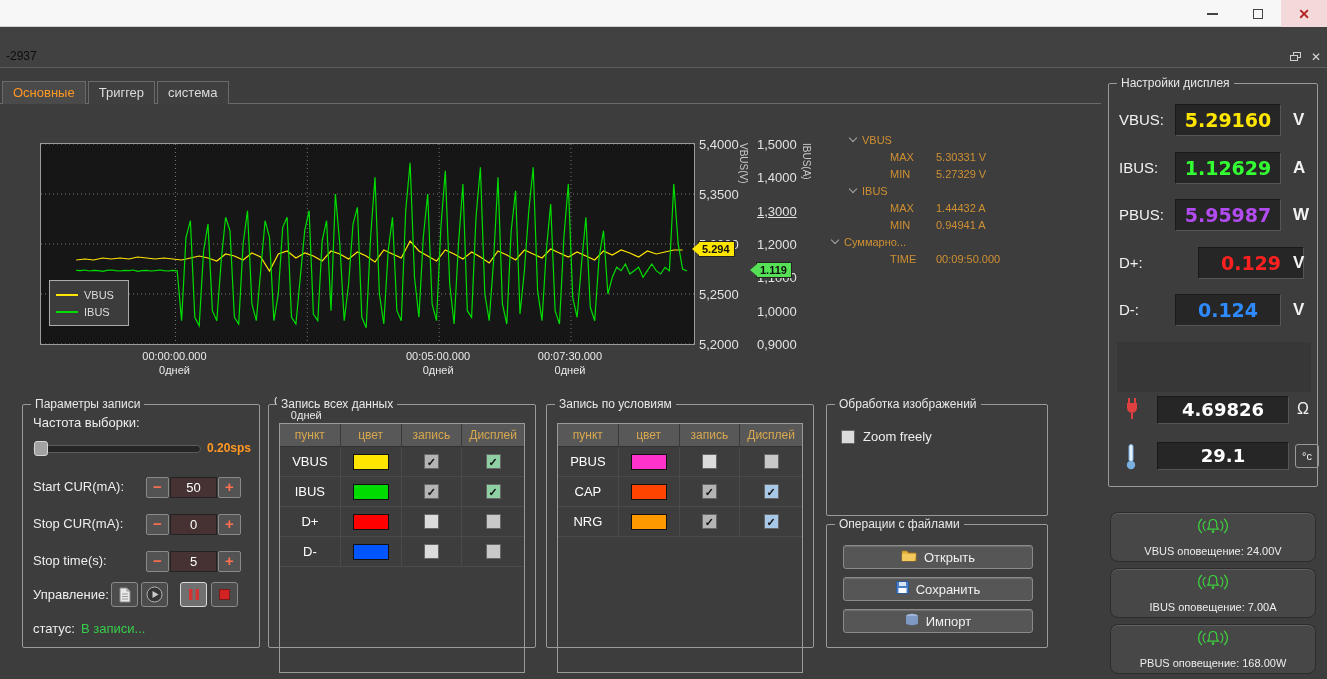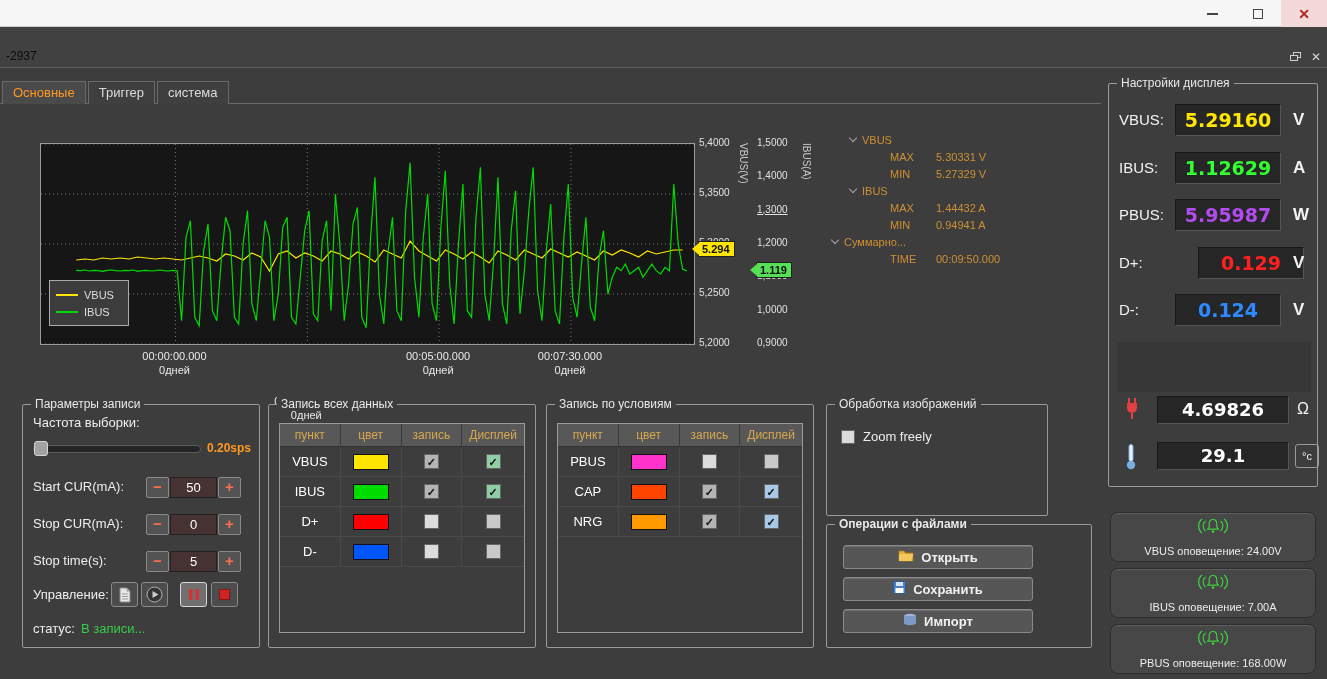--- a/index.html
+++ b/index.html
@@ -22,21 +22,21 @@
   .mdi-close { position:absolute; right:6px; bottom:3px; color:#d8d8d8; font-size:12px; }
 
   
   .tabbar { position:absolute; left:2px; top:81px; height:23px; z-index:3; }
   .tab { display:inline-block; padding:3px 10px 4px; background:#3f3f3f; border:1px solid #6a6a6a; border-bottom:none; margin-right:2px; font-size:13px; color:#dcdcdc; }
   .tab.sel { background:#4a4a4a; color:#ff9822; }
   .tabline { position:absolute; left:0; top:103px; width:1101px; border-top:1px solid #6a6a6a; z-index:1; }
 
   
   .plot { position:absolute; left:40px; top:143px; width:655px; height:202px; background:#161616; border:1px solid #9a9a9a; }
-  .ytick { position:absolute; font-size:10px; color:#e2e2e2; white-space:nowrap; }
+  .ytick { position:absolute; font-size:13px; color:#e2e2e2; white-space:nowrap; }
   .vtitle { position:absolute; top:143px; height:202px; writing-mode:vertical-rl; display:flex; align-items:center; font-size:10px; color:#c8c8c8; }
   .xtick { position:absolute; top:349px; width:110px; margin-left:-55px; text-align:center; font-size:11px; color:#eaeaea; line-height:1.3; }
   .marker { position:absolute; height:16px; line-height:15px; font-size:11px; font-weight:bold; color:#101010; padding:0 4px 0 3px; border:1px solid #222; white-space:nowrap; z-index:4; }
   .marker .tri { position:absolute; left:-7px; top:1px; width:0; height:0; border-top:6px solid transparent; border-bottom:6px solid transparent; border-right:7px solid #000; }
   .legend { position:absolute; left:49px; top:280px; width:80px; background:#3c3c3c; border:1px solid #ababab; padding:5px 6px; z-index:2; }
   .leg-row { display:flex; align-items:center; height:17px; }
   .leg-line { width:22px; height:2px; margin-right:6px; }
   .leg-label { font-size:11px; color:#dedede; }
 
   
@@ -71,21 +71,21 @@
   .slider-handle { position:absolute; left:11px; top:36px; width:14px; height:15px; background:#a2a2a2; border:1px solid #d5d5d5; border-radius:3px; }
   .sps { position:absolute; left:184px; top:36px; font-size:12px; color:#ff9822; font-weight:bold; }
   .spin-row { position:absolute; left:0; width:238px; height:22px; }
   .spin-btn { position:absolute; top:0; width:23px; height:21px; background:#535353; border:1px solid #8a8a8a; border-radius:2px; color:#ff7050; font-size:15px; font-weight:bold; text-align:center; line-height:18px; }
   .spin-val { position:absolute; left:147px; top:0; width:47px; height:21px; background:#463232; border:1px solid #222; text-align:center; line-height:19px; font-size:13px; color:#fff; }
   .ctl-btn { position:absolute; width:27px; height:25px; background:#4c4c4c; border:1px solid #8a8a8a; border-radius:3px; display:flex; align-items:center; justify-content:center; }
   .ctl-btn.pressed { background:#707070; border-color:#d8d8d8; }
   .status-val { color:#35cf4a; }
 
   
-  .dtable { position:absolute; left:10px; top:18px; width:246px; height:210px; border:1px solid #9a9a9a; }
+  .dtable { position:absolute; left:10px; top:18px; width:246px; height:250px; border:1px solid #9a9a9a; }
   .th-row { display:flex; height:23px; background:#585858; border-bottom:1px solid #333; }
   .th { width:61px; border-right:1px solid #3a3a3a; font-size:12px; color:#d8a84e; text-align:center; line-height:22px; }
   .th:last-child { border-right:none; width:62px; }
   .td-row { display:flex; height:30px; border-bottom:1px solid #4a4a4a; }
   .td { width:61px; border-right:1px solid #4a4a4a; display:flex; align-items:center; justify-content:center; font-size:13px; color:#fff; }
   .td:last-child { border-right:none; width:62px; }
   .swatch { width:36px; height:16px; border:1px solid #111; }
   .cb { width:15px; height:15px; border:1px solid #666; background:#dcdcdc; text-align:center; line-height:14px; font-size:11px; font-weight:bold; color:#151515; }
   .cb.gray { background:#b4b4b4; } .cb.green { background:#8ecfa4; } .cb.blue { background:#a8c8e8; } .cb.dim { background:#c9c9c9; }
 
@@ -392,21 +392,21 @@
 </div>
 
 <div class="gb" style="left:826px; top:404px; width:222px; height:112px;">
   <span class="gb-t">Обработка изображений</span>
   <div class="zoom-row">
     <span class="cb"></span>
     <span class="zoom-label">Zoom freely</span>
   </div>
 </div>
 
-<div class="gb" style="left:826px; top:524px; width:266px; height:124px;font-weight:bold;">
+<div class="gb" style="left:826px; top:524px; width:222px; height:124px;">
   <span class="gb-t">Операции с файлами</span>
   <div id="file-btns">
       <div class="file-btn" style="top: 20px;">
         <span><svg width="16" height="13" viewBox="0 0 16 13">
             <path d="M1 2h5l1.5 2H15v8H1z" fill="#e8b33c" stroke="#a87c1e" stroke-width="0.8"></path>
             <path d="M1 5h14l-1.5 7H1z" fill="#f3c95e"></path>
           </svg></span>
         <span>Открыть</span>
       </div>
       <div class="file-btn" style="top: 52px;">

